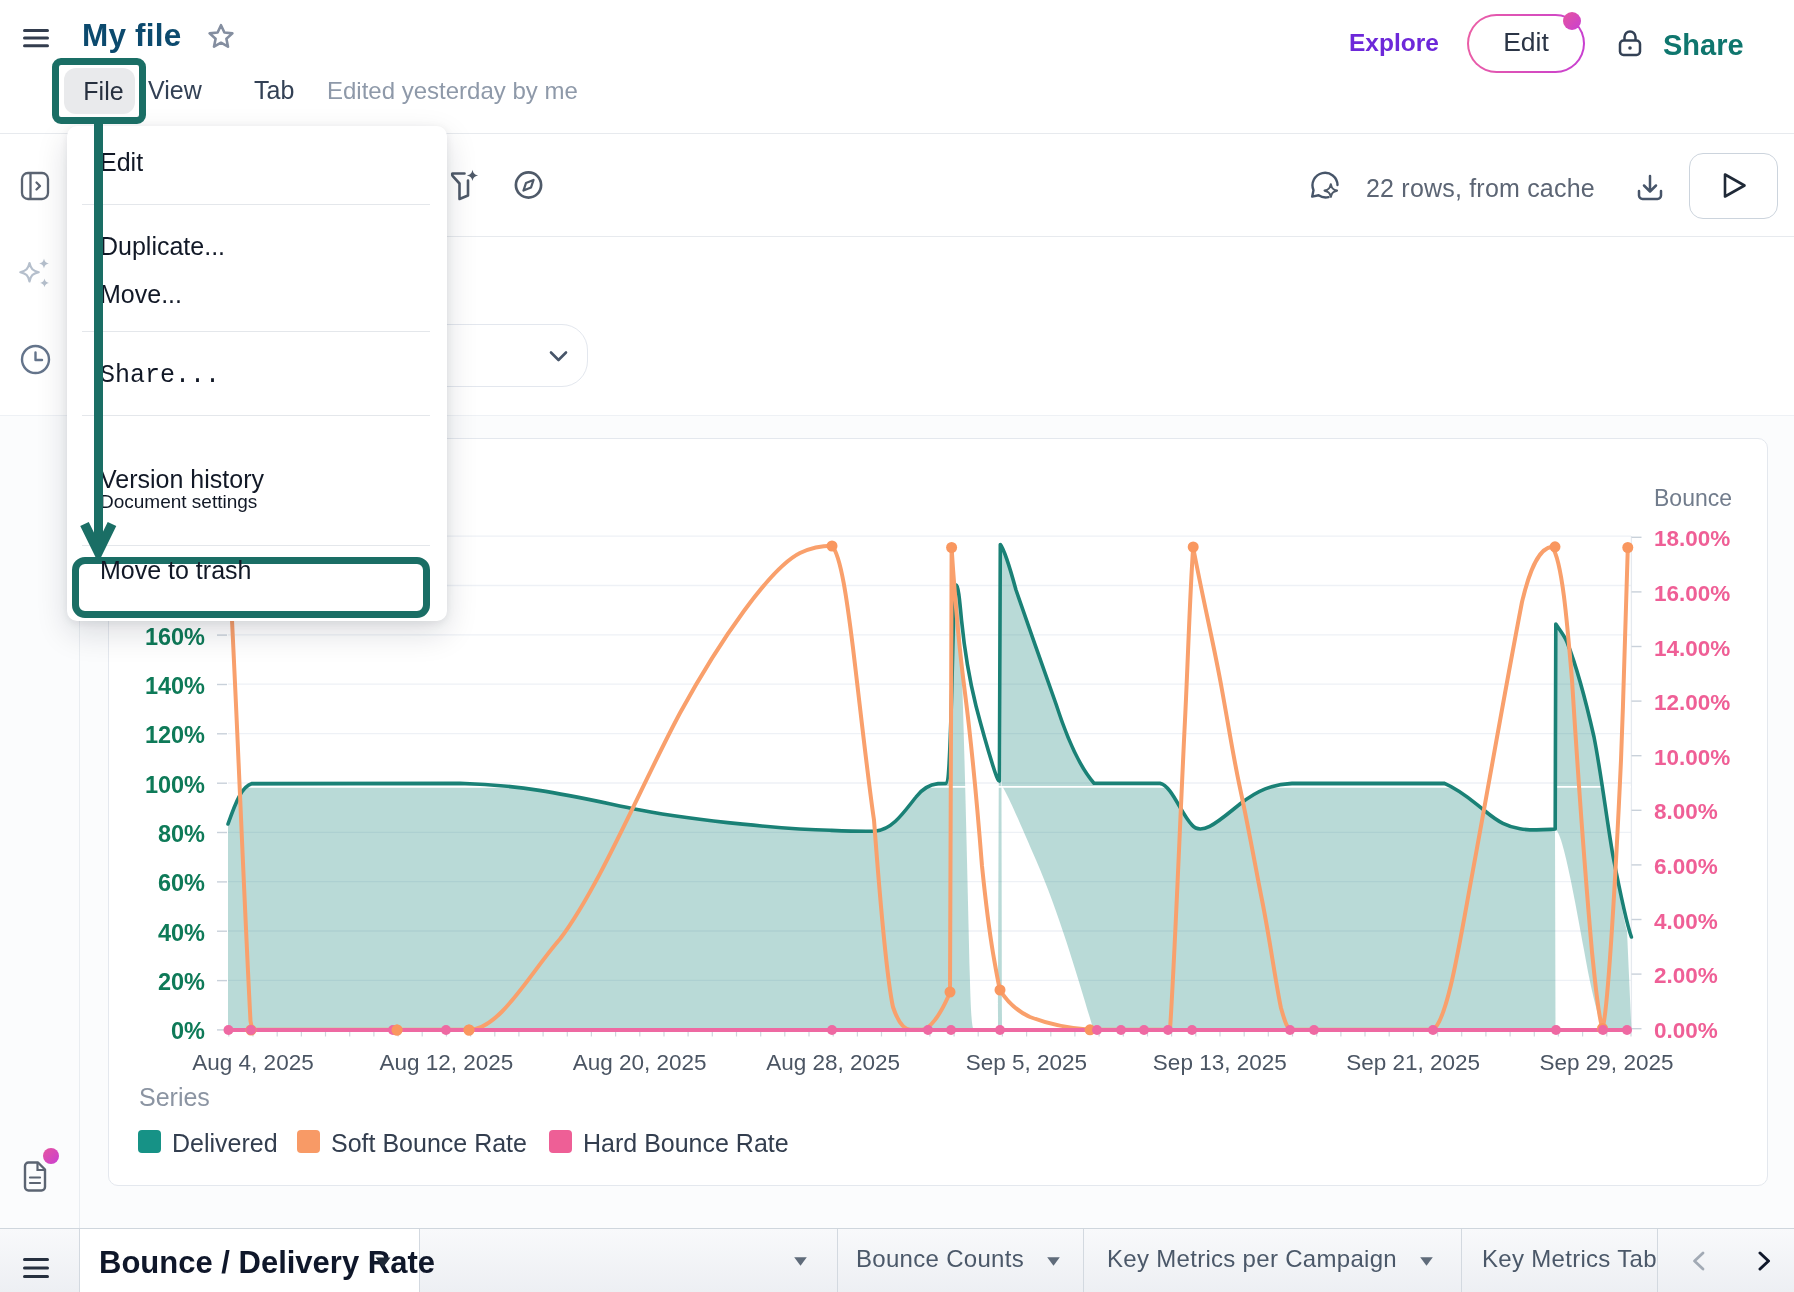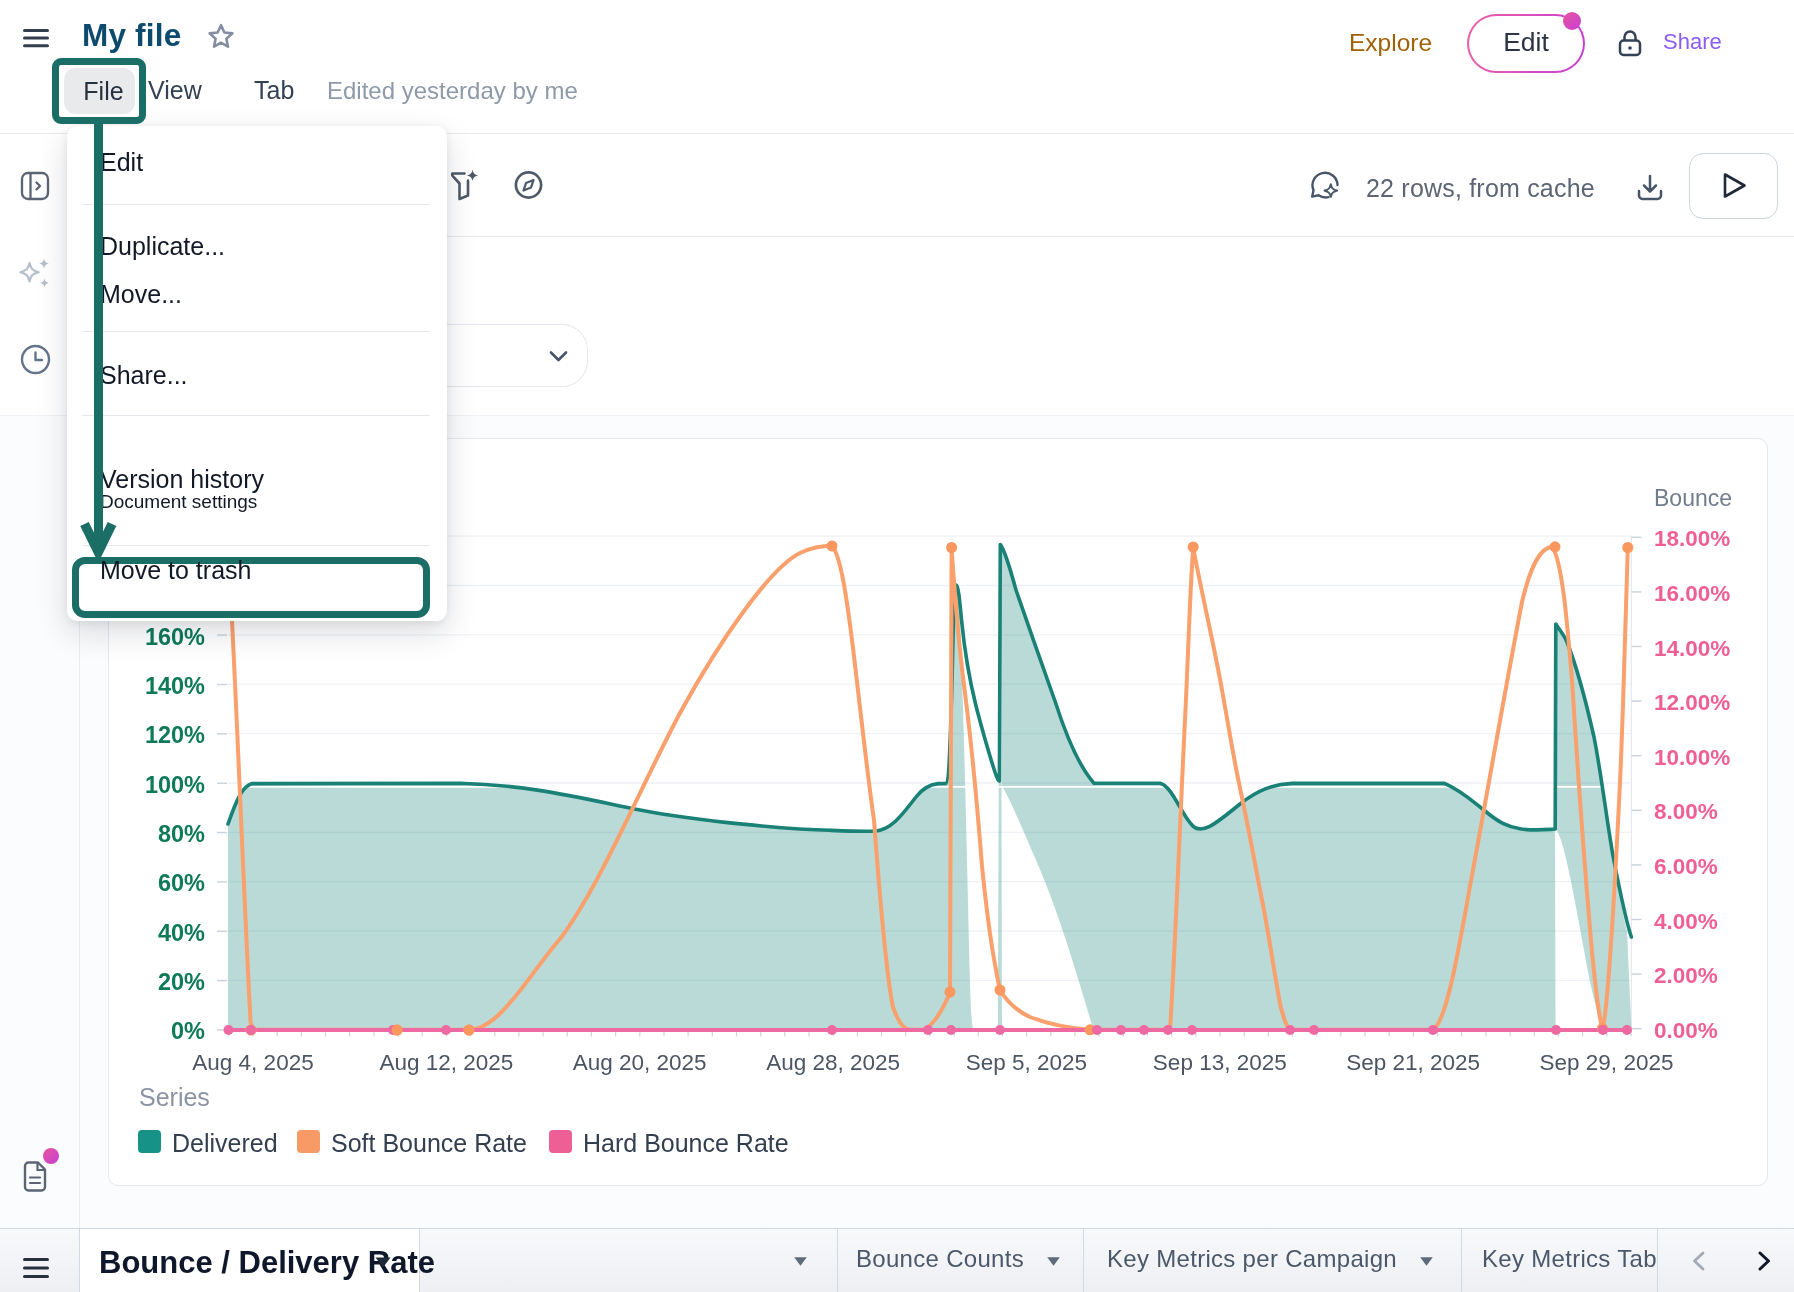--- a/index.html
+++ b/index.html
@@ -22,30 +22,30 @@
   <line x1="1.5" y1="1.5" x2="24.5" y2="1.5"></line>
         <line x1="1.5" y1="9" x2="24.5" y2="9"></line>
         <line x1="1.5" y1="16.8" x2="24.5" y2="16.8"></line>
  </g>
 </svg>
 <div class="abs" style="left:82px;top:17px;font-size:31.5px;font-weight:700;color:#0c4a6e;letter-spacing:0.2px;">My file</div>
 <svg class="abs" style="left:206px;top:22px;" width="30" height="29" viewBox="0 0 30 29">
  <path d="M15 3.2 L18.4 10.5 L26.4 11.4 L20.4 16.8 L22 24.7 L15 20.7 L8 24.7 L9.6 16.8 L3.6 11.4 L11.6 10.5 Z" fill="none" stroke="#848ea0" stroke-width="2.6" stroke-linejoin="round"></path>
 </svg>
 
-<div class="abs" style="left:1349px;top:29px;font-size:24.5px;font-weight:400;color:#a16207;">Explore</div>
+<div class="abs" style="left:1349px;top:29px;font-size:24.5px;font-weight:700;color:#6d28d9;">Explore</div>
 <div class="abs" style="left:1467px;top:14px;width:118px;height:59px;border-radius:30px;border:2.4px solid transparent;background:linear-gradient(#fff,#fff) padding-box, linear-gradient(100deg,#ec5fa4,#c73ed2) border-box;"></div>
 <div class="abs" style="left:1467px;top:14px;width:118px;height:59px;line-height:56px;text-align:center;font-size:26.5px;font-weight:400;color:#2b3546;">Edit</div>
 <div class="abs" style="left:1563px;top:12px;width:18px;height:18px;border-radius:50%;background:linear-gradient(135deg,#e6559e,#c93fd3);"></div>
 <svg class="abs" style="left:1617px;top:29px;" width="26" height="28" viewBox="0 0 26 28">
  <rect x="3" y="11.5" width="20" height="14.5" rx="3.5" fill="none" stroke="#334155" stroke-width="2.5"></rect>
  <path d="M7.5 11.5 V8 a5.5 5.5 0 0 1 11 0 v3.5" fill="none" stroke="#334155" stroke-width="2.5"></path>
  <circle cx="13" cy="19" r="1.8" fill="#334155"></circle>
 </svg>
-<div class="abs" style="left:1663px;top:29px;font-size:22px;font-weight:400;color:#8b5cf6;">Share</div>
+<div class="abs" style="left:1663px;top:29px;font-size:29px;font-weight:700;color:#0f766e;">Share</div>
 
 <div class="abs" style="left:148px;top:76px;font-size:25px;color:#334155;">View</div>
 <div class="abs" style="left:254px;top:76px;font-size:25px;color:#334155;">Tab</div>
 <div class="abs" style="left:327px;top:77px;font-size:24px;color:#8e99a9;">Edited yesterday by me</div>
 <div class="hline" style="left:0;top:133px;width:1794px;"></div>
 
 <svg class="abs" style="left:20px;top:171px;" width="30" height="30" viewBox="0 0 30 30">
  <rect x="2" y="2" width="26" height="26" rx="6" fill="none" stroke="#5b6472" stroke-width="2.3"></rect>
  <line x1="10.5" y1="2.5" x2="10.5" y2="27.5" stroke="#5b6472" stroke-width="2.3"></line>
  <path d="M16.5 11.5 L20 15 L16.5 18.5" fill="none" stroke="#5b6472" stroke-width="2.3" stroke-linecap="round" stroke-linejoin="round"></path>
@@ -266,21 +266,21 @@
 <rect x="549" y="1130" width="23" height="23" rx="4" fill="#ee5f96"></rect>
 <text x="583" y="1152" font-size="25" fill="#333e4f">Hard Bounce Rate</text>
 </svg>
 
 <div class="abs" style="left:67px;top:126px;width:380px;height:495px;background:#fff;border-radius:10px;box-shadow:0 12px 32px rgba(15,23,42,0.14), 0 2px 8px rgba(15,23,42,0.08);"></div>
 <div class="abs" style="left:100px;top:148px;font-size:25px;color:#111826;">Edit</div>
 <div class="hline" style="left:82px;top:204px;width:348px;background:#e4e7eb;"></div>
 <div class="abs" style="left:100px;top:232px;font-size:25px;color:#111826;">Duplicate...</div>
 <div class="abs" style="left:100px;top:280px;font-size:25px;color:#111826;">Move...</div>
 <div class="hline" style="left:82px;top:331px;width:348px;background:#e4e7eb;"></div>
-<div class="abs" style="left:100px;top:361px;font-size:25px;color:#111826;">Share...</div>
+<div class="abs" style="left:100px;top:361px;font-size:25px;color:#111826;font-family:Liberation Mono, monospace;">Share...</div>
 <div class="hline" style="left:82px;top:415px;width:348px;background:#e4e7eb;"></div>
 <div class="abs" style="left:100px;top:465px;font-size:25px;color:#111826;">Version history</div>
 <div class="abs" style="left:100px;top:491px;font-size:19px;color:#111826;">Document settings</div>
 <div class="hline" style="left:82px;top:545px;width:348px;background:#e4e7eb;"></div>
 <div class="abs" style="left:72px;top:557px;width:358px;height:61px;border:7.5px solid #1a6e65;border-radius:13px;background:#fff;"></div>
 <div class="abs" style="left:100px;top:556px;font-size:25px;color:#111826;">Move to trash</div>
 
 <div class="abs" style="left:52px;top:58px;width:94px;height:66px;border:7px solid #1a6e65;border-radius:9px;"></div>
 <div class="abs" style="left:64px;top:68px;width:71px;height:46px;border-radius:12px;background:#e9eaec;"></div>
 <div class="abs" style="left:64px;top:77px;width:71px;text-align:center;font-size:25px;color:#27303f;padding-left:8px;">File</div>

